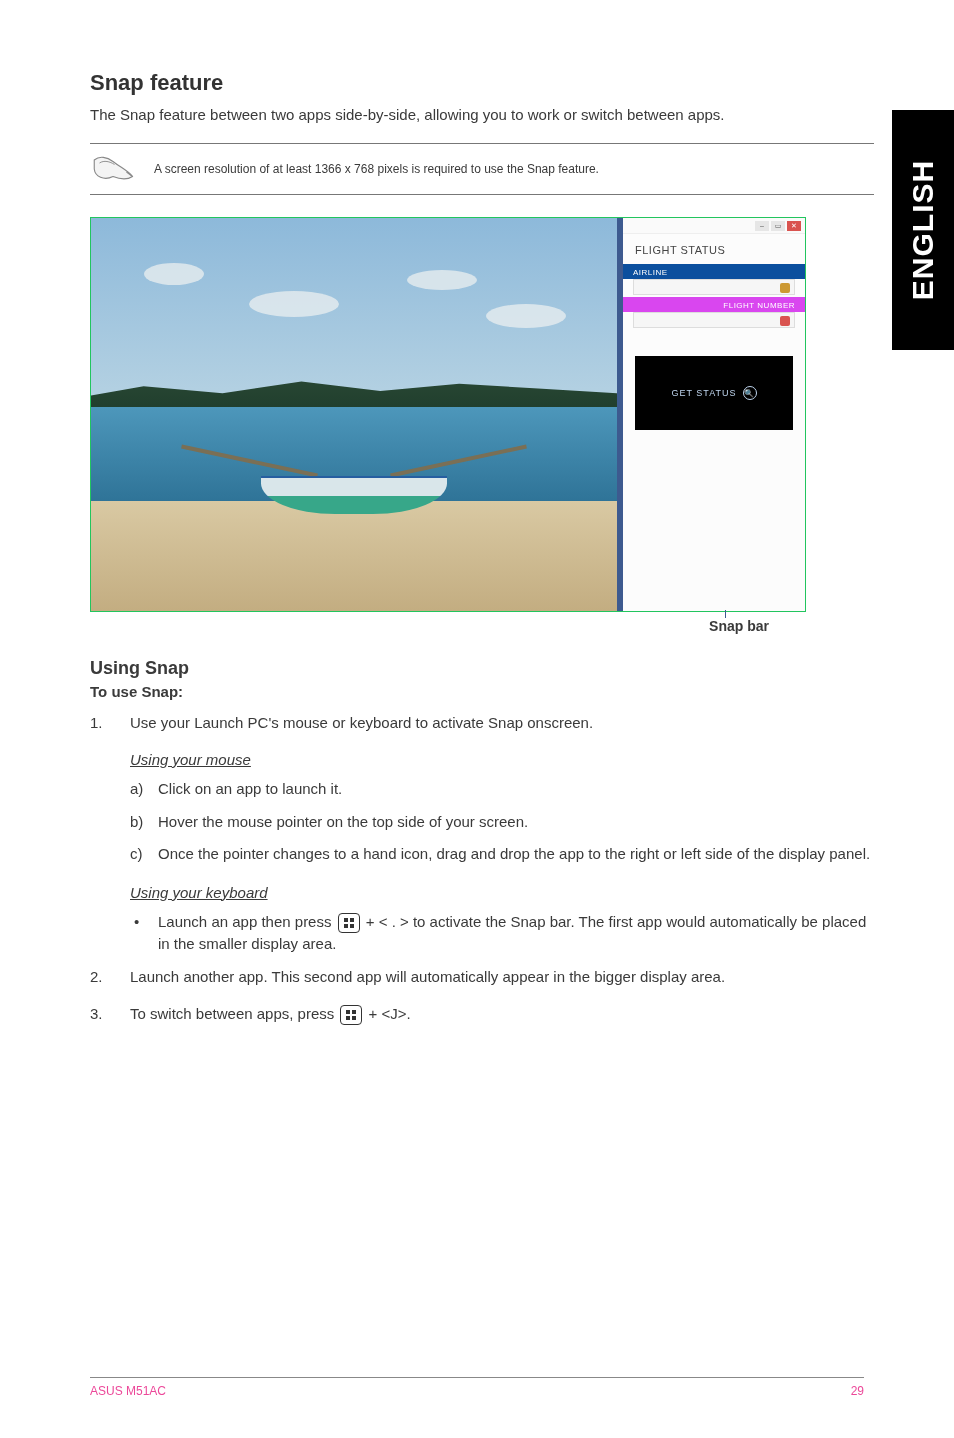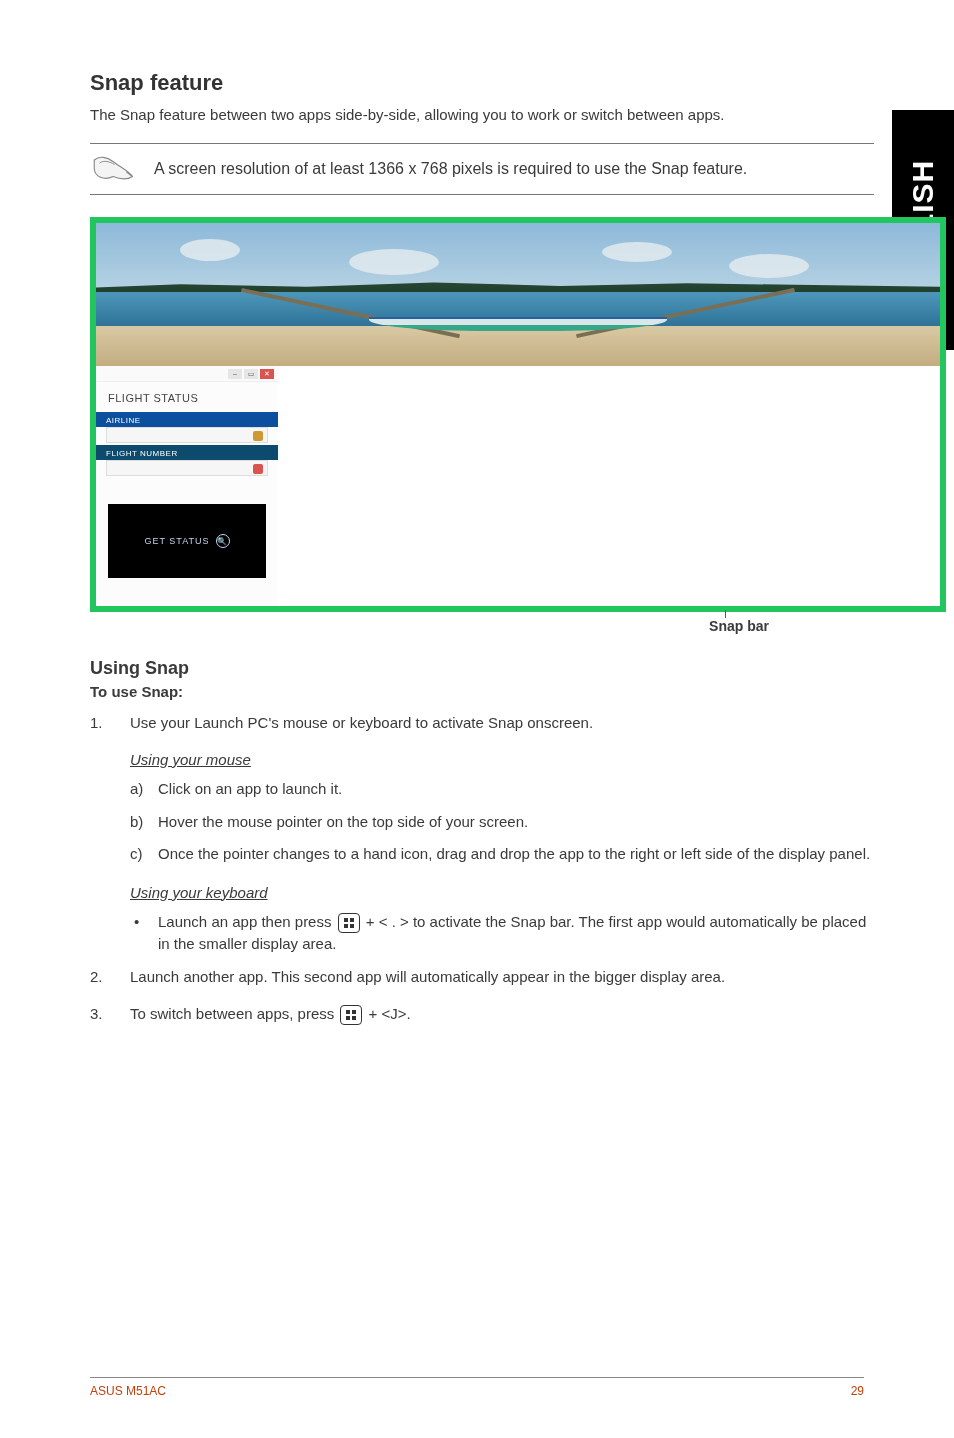--- a/index.html
+++ b/index.html
@@ -54,31 +54,30 @@
     align-items: center;
     gap: 18px;
     margin-bottom: 22px;
   }
   .note-icon {
     width: 46px;
     height: 30px;
     flex-shrink: 0;
   }
   .note-text {
-    font-size: 16px;
+    font-size: 12px;
     line-height: 1.4;
   }
   .screenshot {
-    width: 856px;
+    width: 716px;
     height: 395px;
     position: relative;
     margin-bottom: 6px;
     display: flex;
-    border: 6px solid #22c55e;
-    flex-direction: column;
+    border: 1px solid #22c55e;
   }
   .photo-pane {
     flex: 1;
     position: relative;
     overflow: hidden;
     background: linear-gradient(to bottom, #9bc8e8 0%, #a8d0e6 35%, #4b8fb3 55%, #2f7299 65%, #d4c19a 80%, #c9b589 100%);
   }
   .photo-pane .sky {
     position: absolute; top:0; left:0; right:0; height:55%;
     background: linear-gradient(to bottom, #8db9da, #bcd6e4);
@@ -151,21 +150,21 @@
     background: #f6f6f6;
     margin: 0 10px 2px 10px;
     height: 16px;
     border: 1px solid #ddd;
     position:relative;
   }
   .app-field-input.airline::after {
     content:""; position:absolute; right:4px; top:3px; width:10px; height:10px;
     background:#c93; border-radius:2px;
   }
-  .app-field-label.second { margin-top: 2px; background:#0c4a6e; }
+  .app-field-label.second { margin-top: 2px; background:#d946ef;text-align:right; }
   .app-field-input.flight::after {
     content:""; position:absolute; right:4px; top:3px; width:10px; height:10px;
     background:#d9534f; border-radius:2px;
   }
   .get-status {
     margin: 28px 12px;
     color: #bfd5ee;
     font-size: 9px;
     letter-spacing: 1px;
     display:flex; align-items:center; justify-content:center; gap:6px;
@@ -276,21 +275,21 @@
   .footer {
     position: absolute;
     bottom: 40px;
     left: 90px;
     right: 90px;
     border-top: 1px solid #888;
     padding-top: 6px;
     display: flex;
     justify-content: space-between;
     font-size: 12px;
-    color: #c2410c;
+    color: #ec4899;
   }
 </style>
 </head>
 <body>
 
 <div class="side-tab">
   <span>ENGLISH</span>
 </div>
 
 <div class="page">

